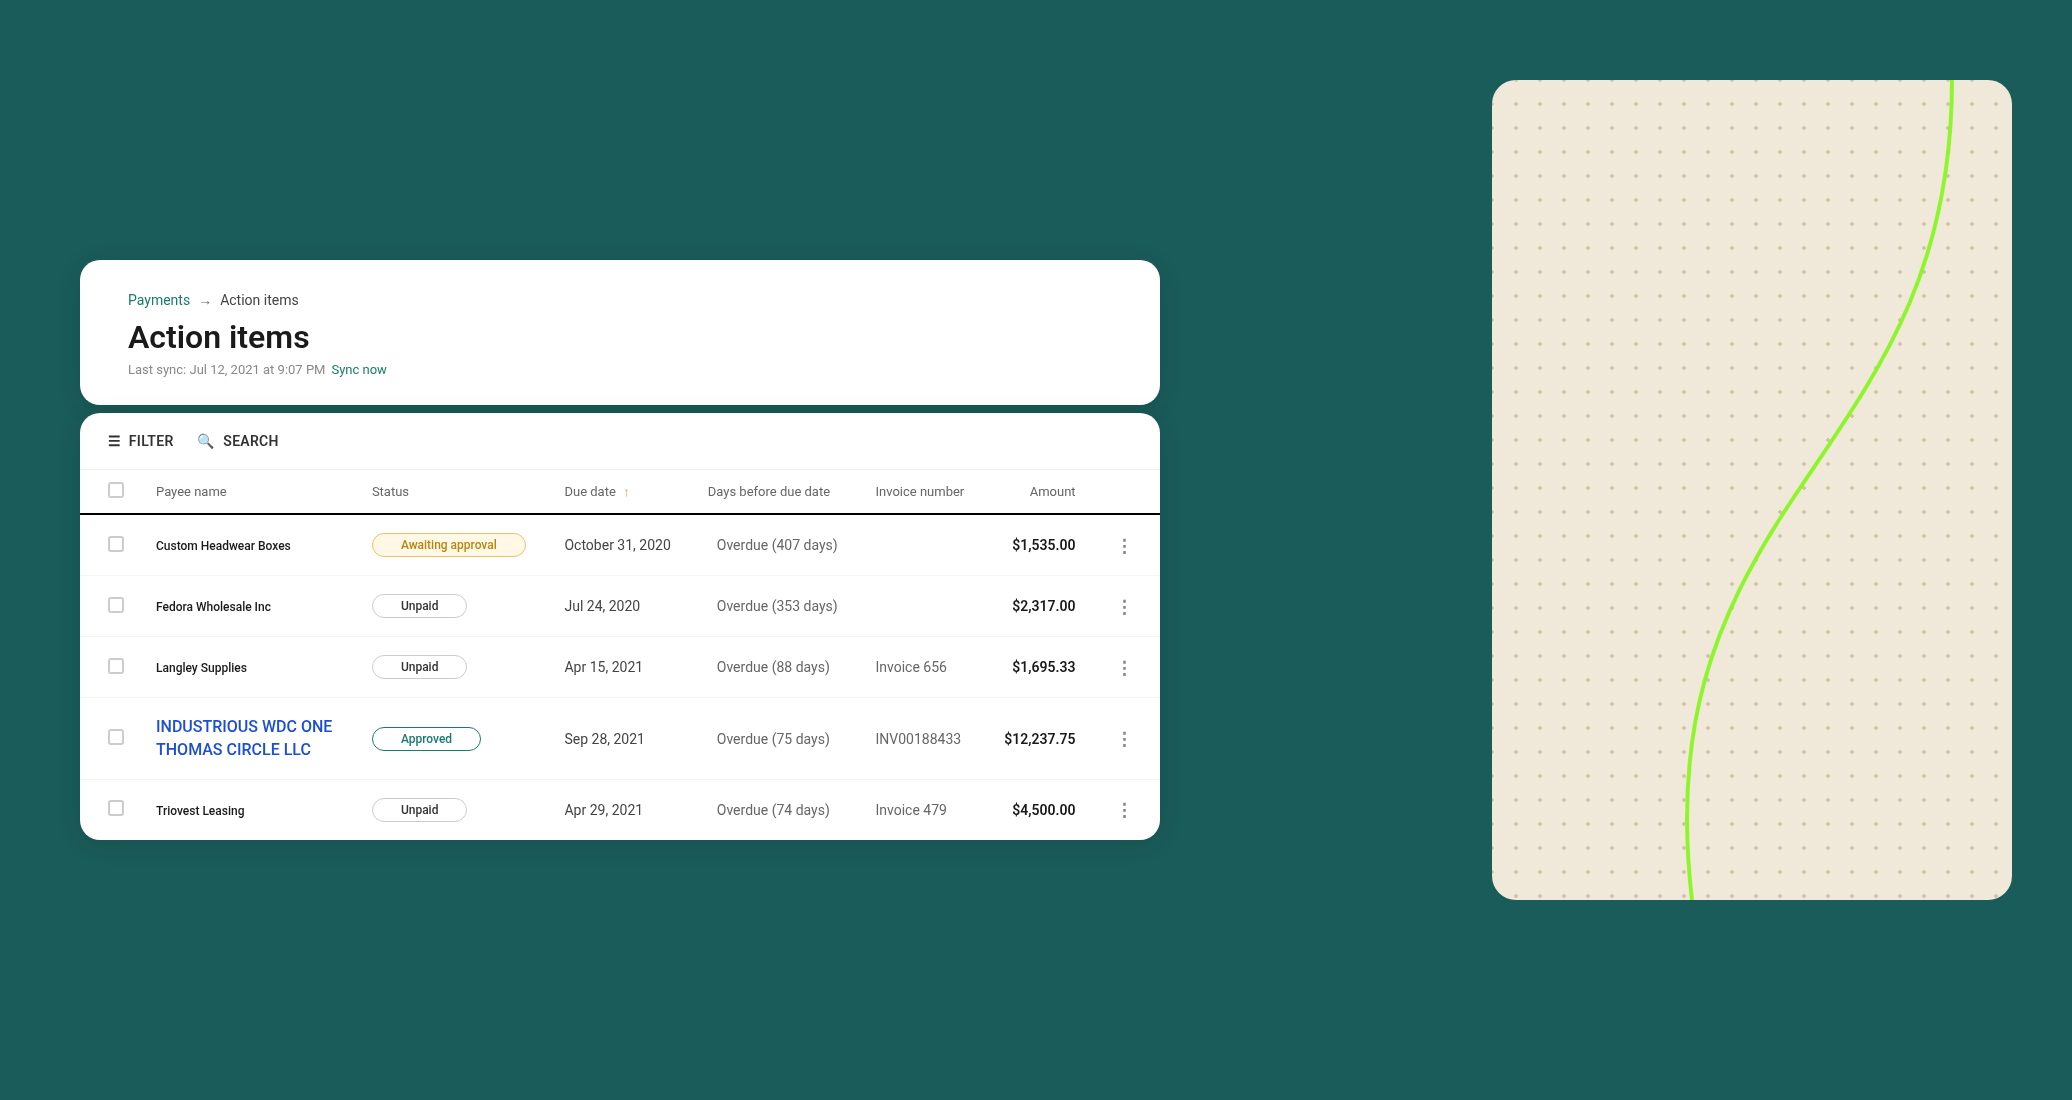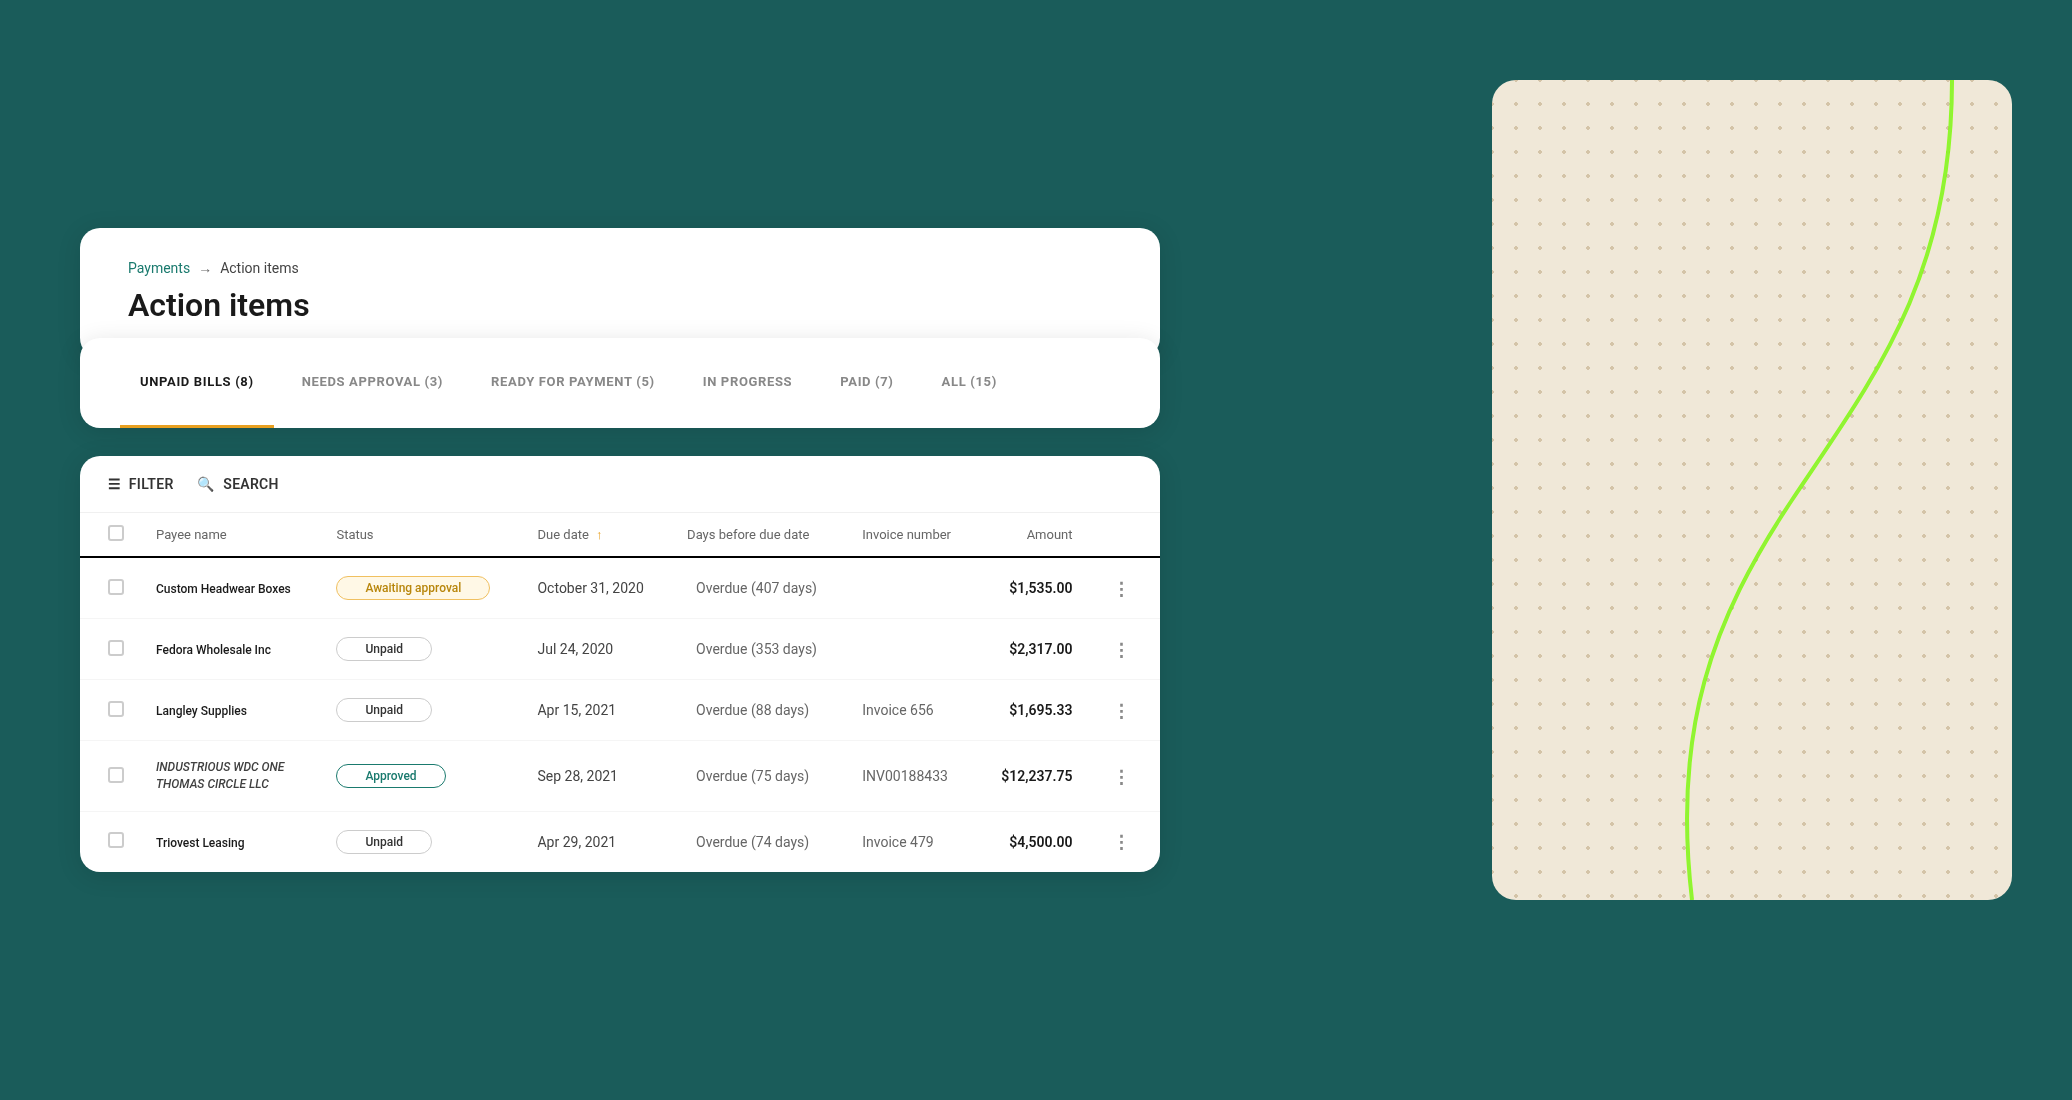--- a/index.html
+++ b/index.html
@@ -312,24 +312,23 @@
       margin-left: 9px;
     }
 
     .invoice-num {
       color: #666;
       font-size: 14px;
     }
 
     .payee-multiline {
       font-weight: 500;
-      font-size: 12px;
-      color: #404040;
+      font-size: 16px;
+      color: #1d4ed8;
       line-height: 1.4;
-      font-style: italic;
     }
   </style>
 </head>
 <body>
 
 <div class="bg-card">
   <div class="bg-card-dots"></div>
 </div>
 
 <svg class="green-curve" viewBox="0 0 520 820" preserveAspectRatio="none">
@@ -339,42 +338,26 @@
 
 <div class="main-container">
 
   <div class="header-card">
     <div class="breadcrumb">
       <a class="breadcrumb-link">Payments</a>
       <span class="breadcrumb-sep">→</span>
       <span class="breadcrumb-current">Action items</span>
     </div>
     <h1 class="page-title">Action items</h1>
-  </div>
-
-  <div class="tabs-card">
-    <div class="tab-item active">
-      <span>UNPAID BILLS (8)</span>
-    </div>
-    <div class="tab-item">
-      <span>NEEDS APPROVAL (3)</span>
-    </div>
-    <div class="tab-item">
-      <span>READY FOR PAYMENT (5)</span>
-    </div>
-    <div class="tab-item">
-      <span>IN PROGRESS</span>
-    </div>
-    <div class="tab-item">
-      <span>PAID (7)</span>
-    </div>
-    <div class="tab-item">
-      <span>ALL (15)</span>
+    <div class="sync-info">
+      <span>Last sync: Jul 12, 2021 at 9:07 PM</span>
+      <a class="sync-now-link">Sync now</a>
     </div>
   </div>
+
 
   <div class="table-card">
     <div class="filter-bar">
       <div class="filter-btn">
         <span class="filter-icon">☰</span>
         <span>FILTER</span>
       </div>
       <div class="search-btn">
         <span>🔍</span>
         <span>SEARCH</span>

